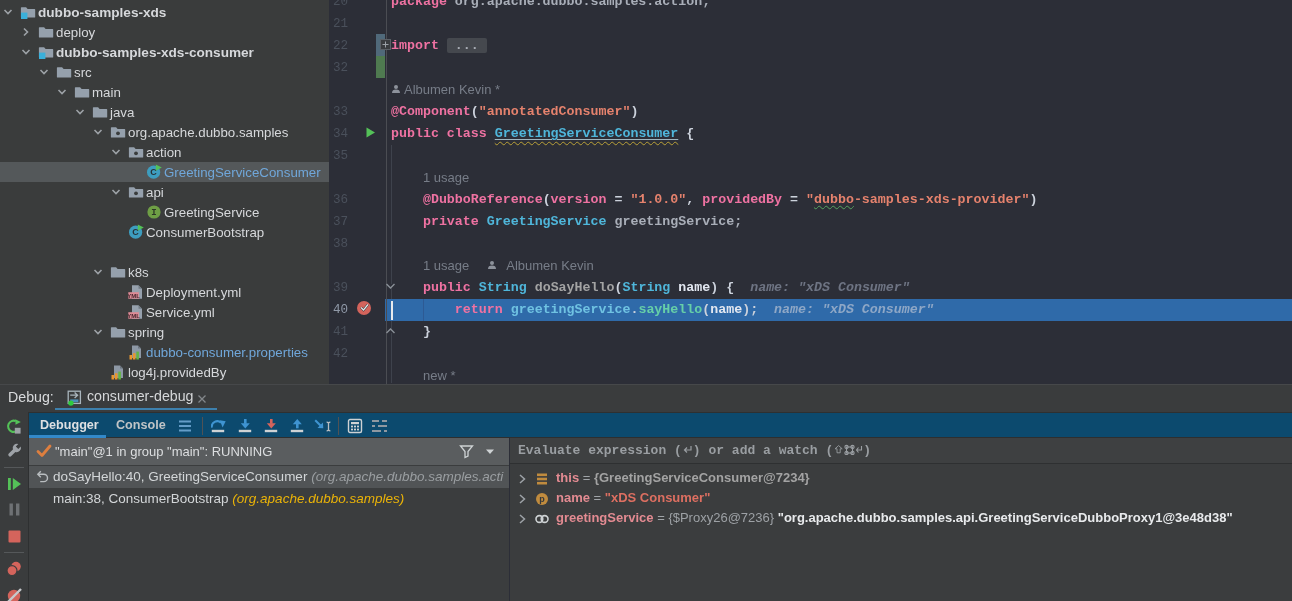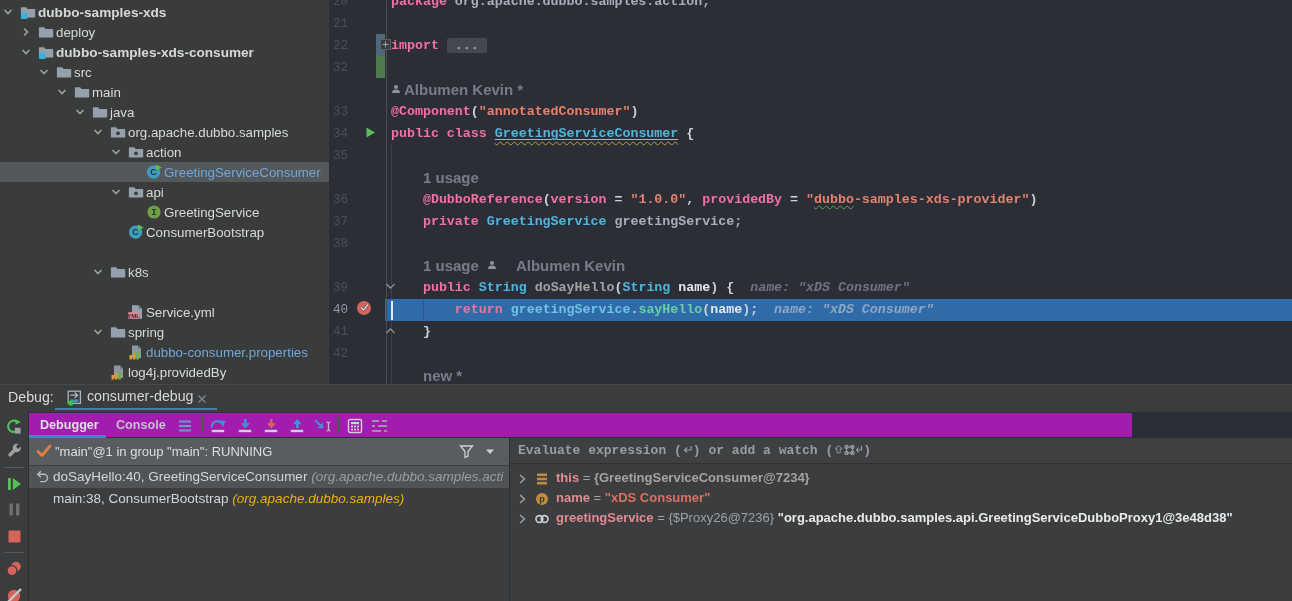--- a/index.html
+++ b/index.html
@@ -7,23 +7,23 @@
 .trow{position:absolute;left:0;width:329px;height:20px;display:flex;align-items:center;font-size:13.3px;color:#d6d8db;white-space:nowrap}
 .trow.sel{background:#54585a}
 .trow svg{flex:none}
 .bold{font-weight:bold;font-size:13.6px}
 .blue{color:#70a7da}
 #editor{position:absolute;left:329px;top:0;width:963px;height:384px;background:#2c2e37;overflow:hidden}
 .crow{position:absolute;left:0;width:963px;height:22px;line-height:22px;font-family:"Liberation Mono",monospace;font-size:13.3px;font-weight:bold;white-space:pre;color:#a9aeb8}
 .lnum{position:absolute;left:0;width:19px;text-align:right;font-family:"Liberation Mono",monospace;font-size:12.6px;font-weight:normal;color:#4a505b;height:22px;line-height:22px}
 .kw{color:#ef72a2}.str{color:#e5826d}.cls{color:#4fb6da}.mtd{color:#a3a3a3}.pln{color:#a9aeb8}.wht{color:#ccd2dc}
 .hint{color:#6e7483;font-style:italic}
-.glbl{font-family:"Liberation Sans",sans-serif;font-size:15px;font-weight:bold;color:#777d88}
+.glbl{font-family:"Liberation Sans",sans-serif;font-size:13px;font-weight:normal;color:#777d88}
 #dhead{position:absolute;left:0;top:384px;width:1292px;height:28px;background:#3a3c3d;border-top:1px solid #46484a}
-#dtoolbar{position:absolute;left:0;top:412px;width:1132px;height:26px;background:#a21caf;border-top:1px solid #2e3031;border-bottom:1px solid #2d2f30}
+#dtoolbar{position:absolute;left:0;top:412px;width:1292px;height:26px;background:#0c4a6e;border-top:1px solid #2e3031;border-bottom:1px solid #2d2f30}
 #lstrip{position:absolute;left:0;top:412px;width:29px;height:189px;background:#3a3c3d;border-right:1px solid #2e3031}
 #frames{position:absolute;left:29px;top:438px;width:480px;height:163px;background:#3b3d3e;overflow:hidden}
 #vars{position:absolute;left:510px;top:438px;width:782px;height:163px;background:#3b3d3e;overflow:hidden}
 .abs{position:absolute}
 </style></head>
 <body>
 
 <div id="tree">
 <div class="trow" style="top:2px">
       <span class="abs" style="left:2px;top:4px">
@@ -181,20 +181,31 @@
         <svg class="abs" width="12" height="12" viewBox="0 0 12 12">
           <polyline points="2.5,4 6,7.5 9.5,4" fill="none" stroke="#9da2a7" stroke-width="1.6"></polyline>
         </svg>
       </span>
       <span class="abs" style="left:110px;top:2px">
         <svg class="abs" width="16" height="16" viewBox="0 0 16 16">
           <path d="M1.5 3.2 h4.6 l1.5 1.9 h7 a.6.6 0 0 1 .6.6 v7.2 a.6.6 0 0 1 -.6.6 h-13.1 a.6.6 0 0 1 -.6-.6 v-9.1 a.6.6 0 0 1 .6-.6 z" fill="#95a0ac"></path>
         </svg>
       </span>
       <span class="abs " style="left:128px;top:3px">k8s</span>
+    </div>
+<div class="trow" style="top:282px">
+      <span class="abs" style="left:128px;top:2px">
+        <svg class="abs" width="16" height="16" viewBox="0 0 16 16">
+          <path d="M4 1.2 h6.5 l3.5 3.5 v10 h-10 z" fill="#96a1ad"></path>
+          <path d="M10.5 1.2 l3.5 3.5 h-3.5 z" fill="#707a84"></path>
+          <rect x="0.3" y="8.2" width="10.6" height="6.5" fill="#dd8b96"></rect>
+          <text x="5.6" y="13.5" font-family="Liberation Sans" font-size="6" font-weight="bold" fill="#46262e" text-anchor="middle">YML</text>
+        </svg>
+      </span>
+      <span class="abs " style="left:146px;top:3px">Deployment.yml</span>
     </div>
 <div class="trow" style="top:302px">
       <span class="abs" style="left:128px;top:2px">
         <svg class="abs" width="16" height="16" viewBox="0 0 16 16">
           <path d="M4 1.2 h6.5 l3.5 3.5 v10 h-10 z" fill="#96a1ad"></path>
           <path d="M10.5 1.2 l3.5 3.5 h-3.5 z" fill="#707a84"></path>
           <rect x="0.3" y="8.2" width="10.6" height="6.5" fill="#dd8b96"></rect>
           <text x="5.6" y="13.5" font-family="Liberation Sans" font-size="6" font-weight="bold" fill="#46262e" text-anchor="middle">YML</text>
         </svg>
       </span>

